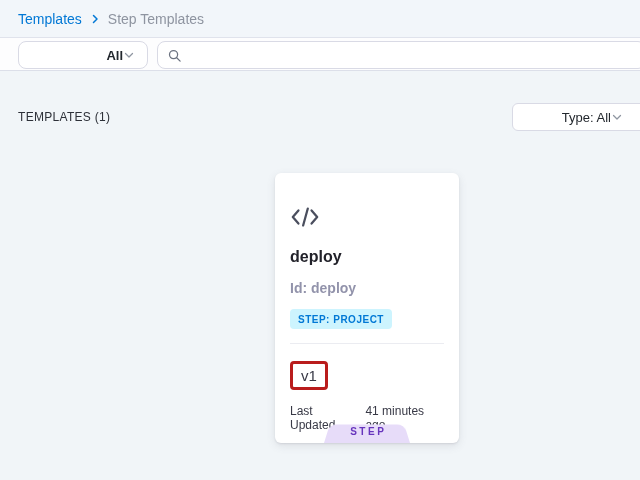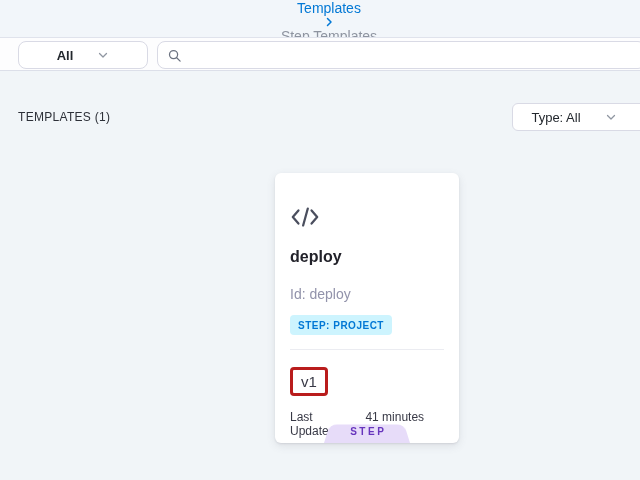--- a/index.html
+++ b/index.html
@@ -3,35 +3,35 @@
 <meta charset="utf-8">
 <style>
   * { margin: 0; padding: 0; box-sizing: border-box; }
   html, body { width: 640px; height: 480px; }
   body { font-family: "Liberation Sans", "DejaVu Sans", sans-serif; }
   .screen { position: relative; width: 640px; height: 480px; overflow: hidden; background: #f1f5f8; }
 
   
   .breadcrumb-bar {
     position: absolute; top: 0; left: 0; right: 0; height: 37px;
-    background: #f2f6fa; display: flex; align-items: center; padding-left: 18px; flex-direction: column;
+    background: #f2f6fa; display: flex; align-items: center; padding-left: 18px;
   }
   .crumb-link { color: #0278d5; font-size: 14px; cursor: pointer; }
   .crumb-sep { display: inline-flex; margin: 0 7px; color: #0278d5; }
   .crumb-current { color: #8e94a0; font-size: 14px; }
 
   
   .toolbar {
     position: absolute; top: 37px; left: 0; right: 0; height: 34px;
     background: #fdfdfe; border-top: 1px solid #e0e3ec; border-bottom: 1px solid #dcdfe9;
   }
   .select-box {
     position: absolute; background: #ffffff; border: 1px solid #d9dae5; border-radius: 8px;
-    display: flex; align-items: center; justify-content: center;
-    padding: 0 12px; cursor: pointer; gap: 24px;
+    display: flex; align-items: center; justify-content: flex-end;
+    padding: 0 12px; cursor: pointer;
   }
   .scope-select { left: 18px; top: 3px; width: 130px; height: 28px; }
   .scope-select .sel-label { font-size: 13px; font-weight: bold; color: #22272d; }
   .search-wrap {
     position: absolute; left: 157px; top: 3px; right: -6px; height: 28px;
     background: #ffffff; border: 1px solid #d9dae5; border-radius: 8px;
     display: flex; align-items: center; padding: 0 9px;
   }
   .search-wrap input {
     border: none; outline: none; flex: 1; font-size: 14px; color: #22272d;
@@ -51,21 +51,21 @@
 
   
   .card {
     position: absolute; left: 275px; top: 101px; width: 184px; height: 270px;
     background: #ffffff; border-radius: 6px;
     box-shadow: 0 1px 2px rgba(40,41,61,0.10), 0 3px 9px rgba(96,97,112,0.14);
     padding: 32px 15px 0 15px;
   }
   .card-icon { color: #4a4e5e; height: 24px; }
   .card-title { margin-top: 15px; font-size: 16px; font-weight: bold; color: #22222a; }
-  .card-id { margin-top: 20px; font-size: 14px; color: #9293ab; }
+  .card-id { margin-top: 14px; font-size: 14px; color: #9293ab; font-weight: bold; }
   .scope-badge {
     display: inline-block; margin-top: 13px; background: #cdf4fe; color: #0278d5;
     font-size: 10px; font-weight: bold; letter-spacing: 0.5px;
     padding: 5px 8px 4px 8px; border-radius: 4px;
   }
   .card-divider { margin-top: 14px; height: 1px; background: #ebecf1; }
   .version-chip {
     display: inline-block; margin-top: 17px; border: 3px solid #b91c1c; border-radius: 4px;
     background: #ffffff; color: #383946; font-size: 15px; padding: 3px 8px;
   }

